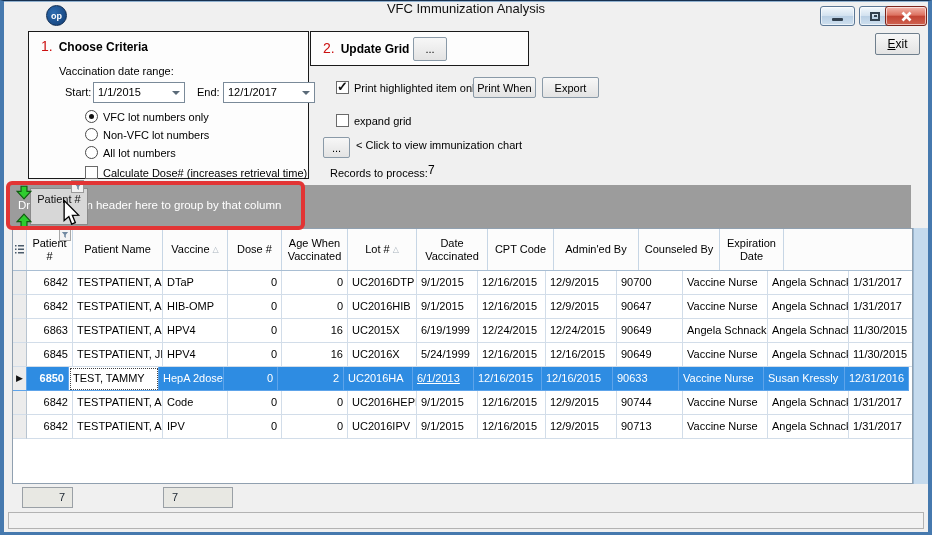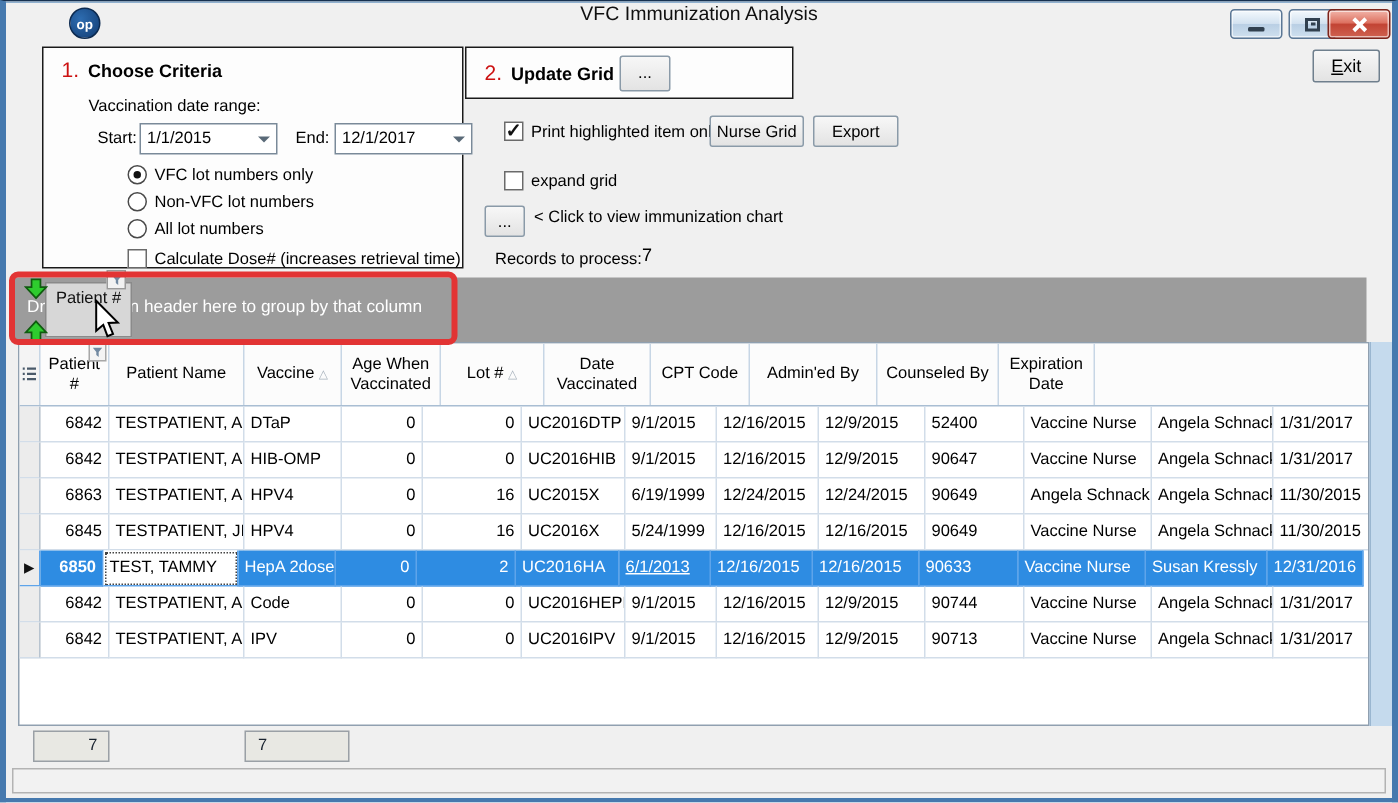--- a/index.html
+++ b/index.html
@@ -182,21 +182,21 @@
 
     <button class="pushbtn btn-exit">
         <u>E</u>
         <span>xit</span>
       </button>
 
     <div class="ctl-row" style="left:332px; top:52px;">
       <span class="chk checked"></span>
       <span>Print highlighted item only</span>
     </div>
-    <button class="pushbtn" style="left:469px; top:48px; width:63px; height:21px;">Nurse Grid</button>
+    <button class="pushbtn" style="left:469px; top:48px; width:63px; height:21px;">Print When</button>
     <button class="pushbtn" style="left:538px; top:48px; width:57px; height:21px;">Export</button>
 
     <div class="ctl-row" style="left:332px; top:85px;">
       <span class="chk"></span>
       <span>expand grid</span>
     </div>
 
     <button class="pushbtn" style="left:319px; top:108px; width:27px; height:21px;">...</button>
     <div class="lbl" style="left:352px; top:110px;">&lt; Click to view immunization chart</div>
     <div class="lbl" style="left:363px; top:123px;margin-top:36px;">of the highlighted patient.</div>
@@ -248,20 +248,23 @@
               </svg>
             </span>
           </div>
           <div class="hcell" style="width: 90px;">
             <span>Patient Name</span>
           </div>
           <div class="hcell" style="width: 65px;">
             <span>Vaccine</span>
             <span class="sortglyph">△</span>
           </div>
+          <div class="hcell" style="width: 54px;">
+            <span>Dose #</span>
+          </div>
           <div class="hcell" style="width: 66px;">
             <span>Age When Vaccinated</span>
           </div>
           <div class="hcell" style="width: 69px;">
             <span>Lot #</span>
             <span class="sortglyph">△</span>
           </div>
           <div class="hcell" style="width: 71px;">
             <span>Date Vaccinated</span>
           </div>
@@ -283,21 +286,21 @@
             <div class="cell ind" style="width: 14px;"></div>
             <div class="cell" style="width: 46px; text-align: right;">6842</div>
             <div class="cell" style="width: 90px; text-align: left;">TESTPATIENT, AD</div>
             <div class="cell" style="width: 65px; text-align: left;">DTaP</div>
             <div class="cell" style="width: 54px; text-align: right;">0</div>
             <div class="cell" style="width: 66px; text-align: right;">0</div>
             <div class="cell" style="width: 69px; text-align: left;">UC2016DTP</div>
             <div class="cell" style="width: 61px; text-align: left;">9/1/2015</div>
             <div class="cell" style="width: 68px; text-align: left;">12/16/2015</div>
             <div class="cell" style="width: 71px; text-align: left;">12/9/2015</div>
-            <div class="cell" style="width: 66px; text-align: left;">52400</div>
+            <div class="cell" style="width: 66px; text-align: left;">90700</div>
             <div class="cell" style="width: 85px; text-align: left;">Vaccine Nurse</div>
             <div class="cell" style="width: 81px; text-align: left;">Angela Schnack</div>
             <div class="cell" style="width: 64px; text-align: left;">1/31/2017</div>
           </div>
           <div class="grow">
             <div class="cell ind" style="width: 14px;"></div>
             <div class="cell" style="width: 46px; text-align: right;">6842</div>
             <div class="cell" style="width: 90px; text-align: left;">TESTPATIENT, AD</div>
             <div class="cell" style="width: 65px; text-align: left;">HIB-OMP</div>
             <div class="cell" style="width: 54px; text-align: right;">0</div>

